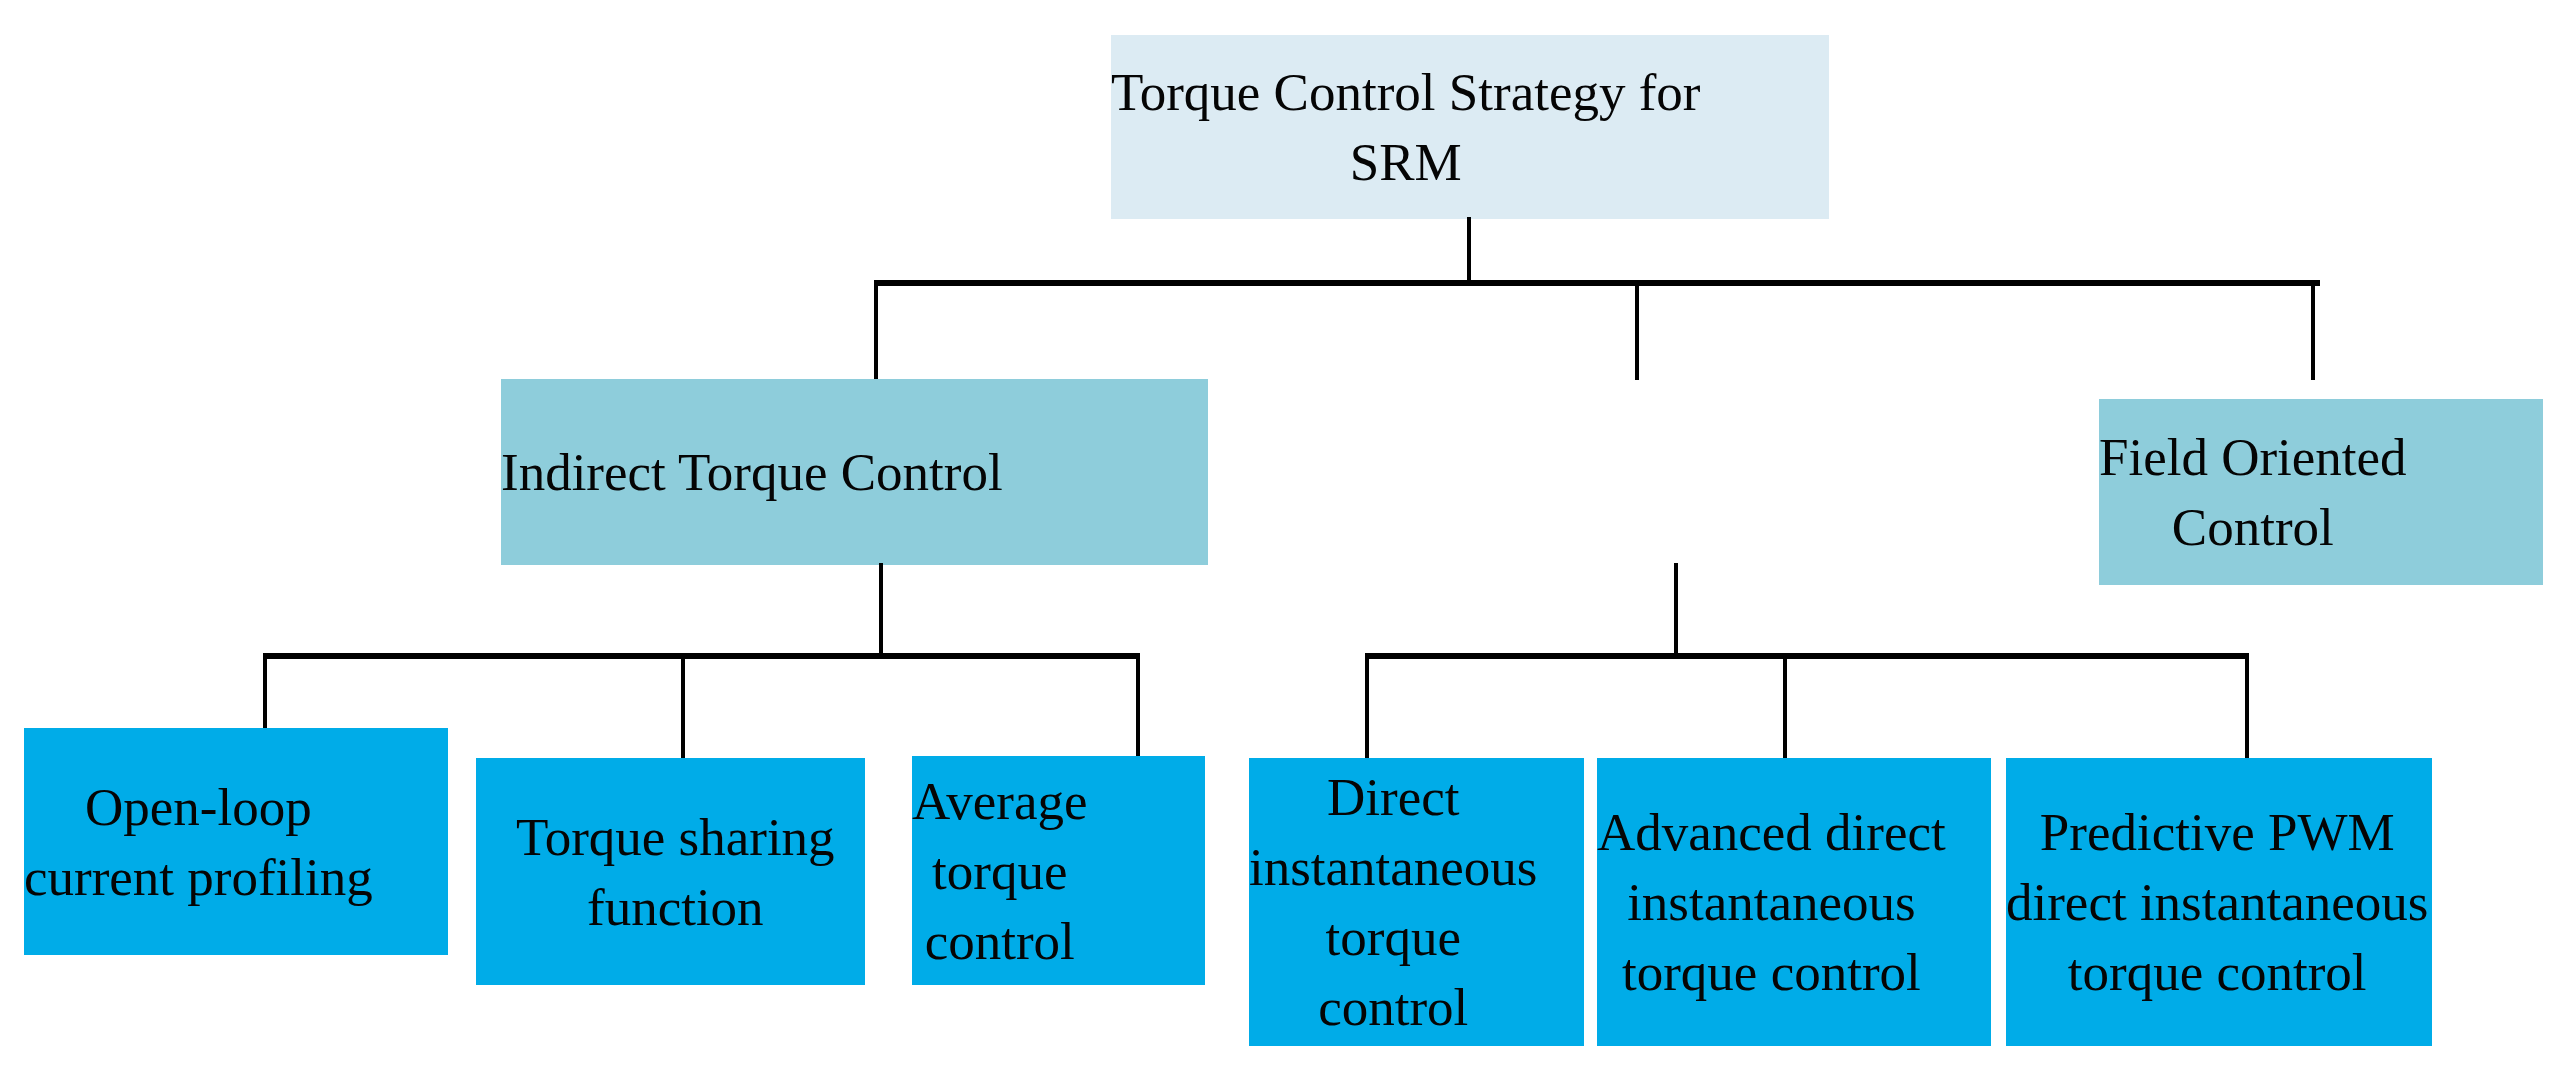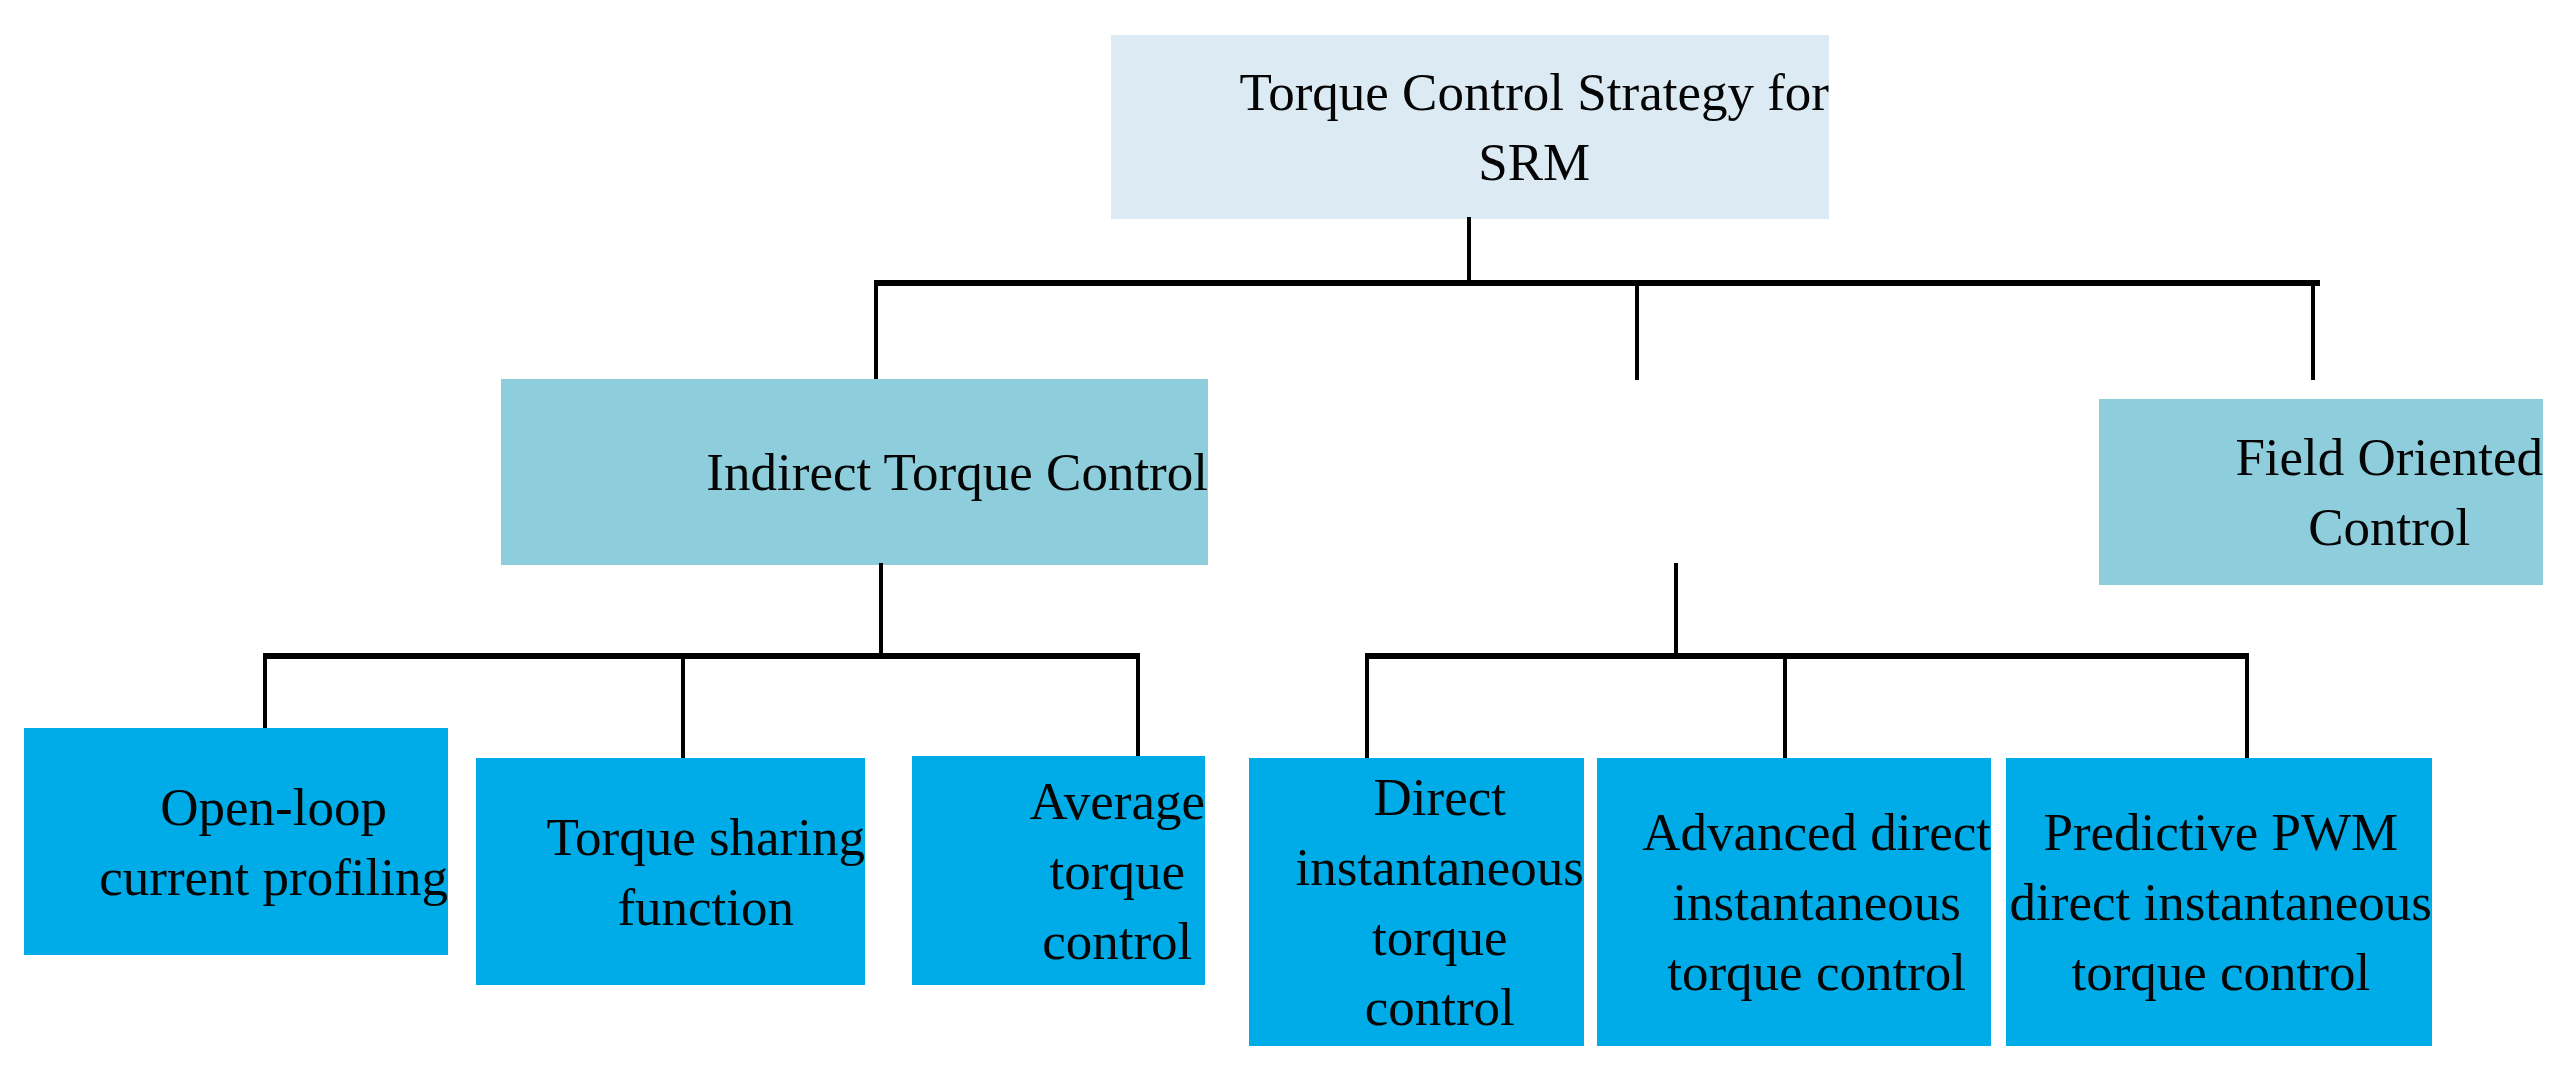--- a/index.html
+++ b/index.html
@@ -13,21 +13,21 @@
     height: 1083px;
     background: #ffffff;
     font-family: "Liberation Serif", "DejaVu Serif", serif;
     color: var(--text_color, #000000);
     overflow: hidden;
   }
   .node {
     position: absolute;
     display: flex;
     align-items: center;
-    justify-content: flex-end;
+    justify-content: flex-start;
     text-align: center;
     box-sizing: border-box;
   }
   .node .label {
     white-space: pre-line;
     font-size: 53px;
     line-height: 70px;
     letter-spacing: 0px;
   }
   .root-node   { background: var(--root_bg,   #dcebf3); }
@@ -65,21 +65,21 @@
 
   
   #v-direct-out { left: 1674px; top: 563px; height: 93px; }
   #rail-right   { left: 1365px; top: 653px; width: 883px; }
   #v-ditc-in    { left: 1365px; top: 653px; height: 106px; }
   #v-aditc-in   { left: 1783px; top: 653px; height: 106px; }
   #v-ppditc-in  { left: 2245px; top: 653px; height: 106px; }
 
   
   #node-openloop { left: 24px;   top: 728px; width: 424px; height: 227px; }
-  #node-tsf      { left: 476px;  top: 758px; width: 389px; height: 227px; }
+  #node-tsf      { left: 476px;  top: 758px; width: 389px; height: 227px; padding-left: 40px; }
   #node-atc      { left: 912px; top: 756px; width: 293px; height: 229px; }
 
   
   #node-ditc   { left: 1237px; top: 758px; width: 335px; height: 288px; margin-left: 12px; }
   #node-aditc  { left: 1597px; top: 758px; width: 394px; height: 288px; }
   #node-ppditc { left: 2006px; top: 758px; width: 426px; height: 288px; }
 </style>
 </head>
 <body>
 

